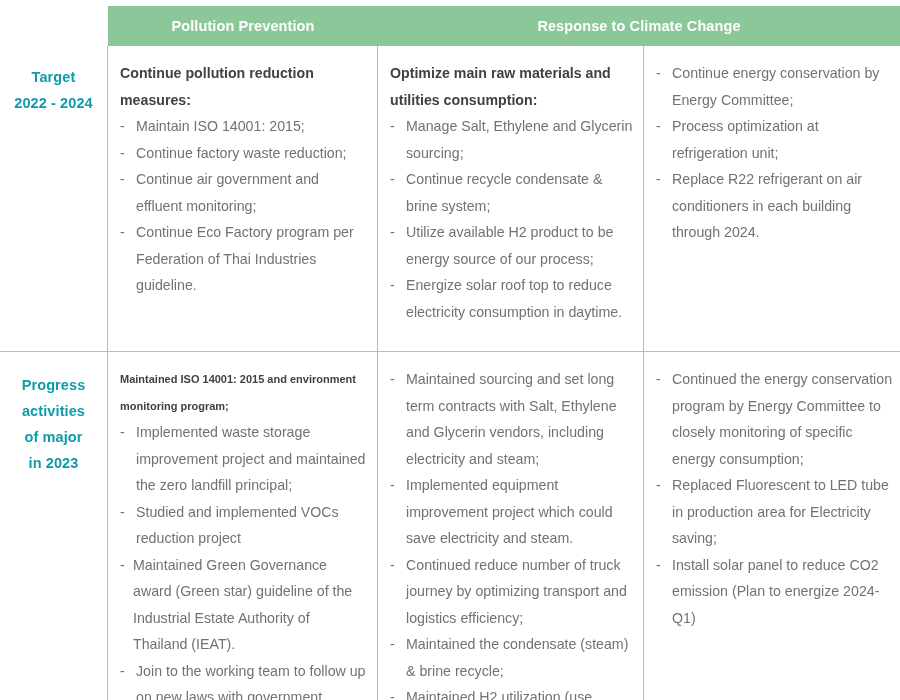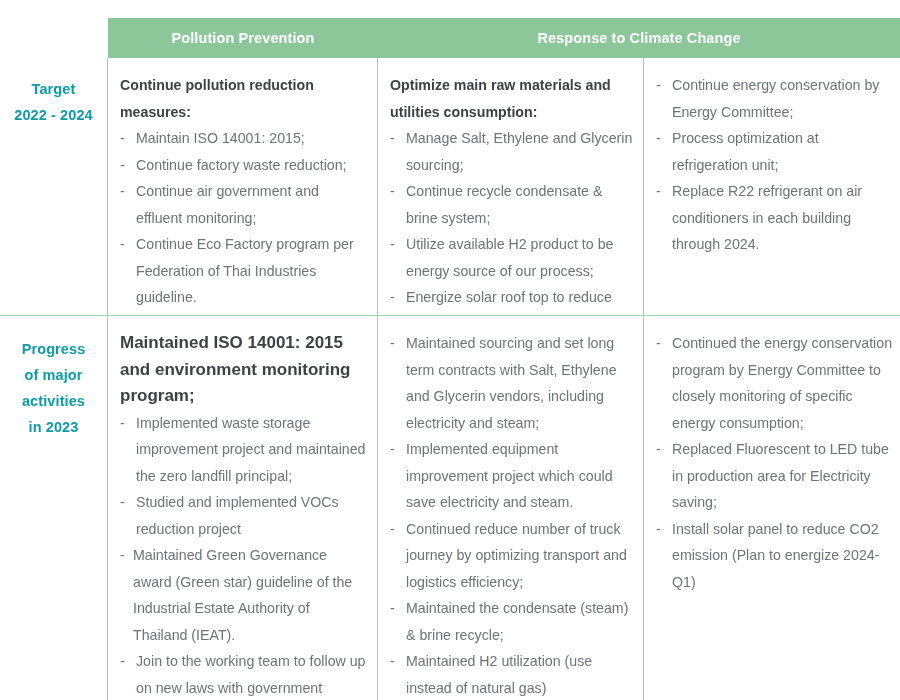--- a/index.html
+++ b/index.html
@@ -18,21 +18,21 @@
     position: relative;
     width: 900px;
     height: 700px;
     box-sizing: border-box;
   }
 
   
   .header-row {
     display: flex;
     height: 40px;
-    margin-top: 18px;
+    margin-top: 6px;
   }
   .header-spacer {
     width: 108px;
     flex: 0 0 108px;
     background: #ffffff;
   }
   .header-cell {
     background: #8cc79a;
     color: #ffffff;
     font-weight: bold;
@@ -45,21 +45,21 @@
   }
   .header-cell.c1 { flex: 0 0 270px; }
   .header-cell.c2 { flex: 0 0 266px; }
   .header-cell.c3 { flex: 1 1 auto; }
 
   
   .body-row {
     display: flex;
     box-sizing: border-box;
   }
-  .body-row.r1 { height: 258px; border-bottom: 1.5px solid #9ccfa8; }
+  .body-row.r1 { height: 306px; border-bottom: 1.5px solid #9ccfa8; }
   .body-row.r2 { height: 390px; }
 
   .rowlabel {
     width: 108px;
     flex: 0 0 108px;
     box-sizing: border-box;
     border-right: 1.5px solid #9ccfa8;
     color: #0f9aa8;
     font-weight: bold;
     font-size: 14.5px;
@@ -102,21 +102,21 @@
     line-height: 26.5px;
   }
   ul.bullets li .dash {
     position: absolute;
     left: 0;
     top: 0;
     color: #6d7378;
   }
   ul.bullets li.tight { padding-left: 13px; }
 
-  .r2 .cell-title { font-size: 17px; }
+  .r2 .cell-title { font-size: 11px; }
 </style>
 </head>
 <body>
 
 <div class="sheet">
 
   <div class="header-row">
     <div class="header-spacer"></div>
     <div class="header-cell c1">Pollution Prevention</div>
     <div class="header-cell c3">Response to Climate Change</div>
@@ -155,22 +155,22 @@
         <li><span class="dash">-</span><span>Process optimization at refrigeration unit;</span></li>
         <li><span class="dash">-</span><span>Replace R22 refrigerant on air conditioners in each building through 2024.</span></li>
       </ul>
     </div>
   </div>
 
   <div class="body-row r2">
 
     <div class="rowlabel">
       <div>Progress</div>
+      <div>activities</div>
       <div>of major</div>
-      <div>activities</div>
       <div>in 2023</div>
     </div>
 
     <div class="cell c1">
       <p class="cell-title">Maintained ISO 14001: 2015 and environment monitoring program;</p>
       <ul class="bullets">
         <li><span class="dash">-</span><span>Implemented waste storage improvement project and maintained the zero landfill principal;</span></li>
         <li><span class="dash">-</span><span>Studied and implemented VOCs reduction project</span></li>
         <li class="tight"><span class="dash">-</span><span>Maintained Green Governance award (Green star) guideline of the Industrial Estate Authority of Thailand (IEAT).</span></li>
         <li><span class="dash">-</span><span>Join to the working team to follow up on new laws with government</span></li>

